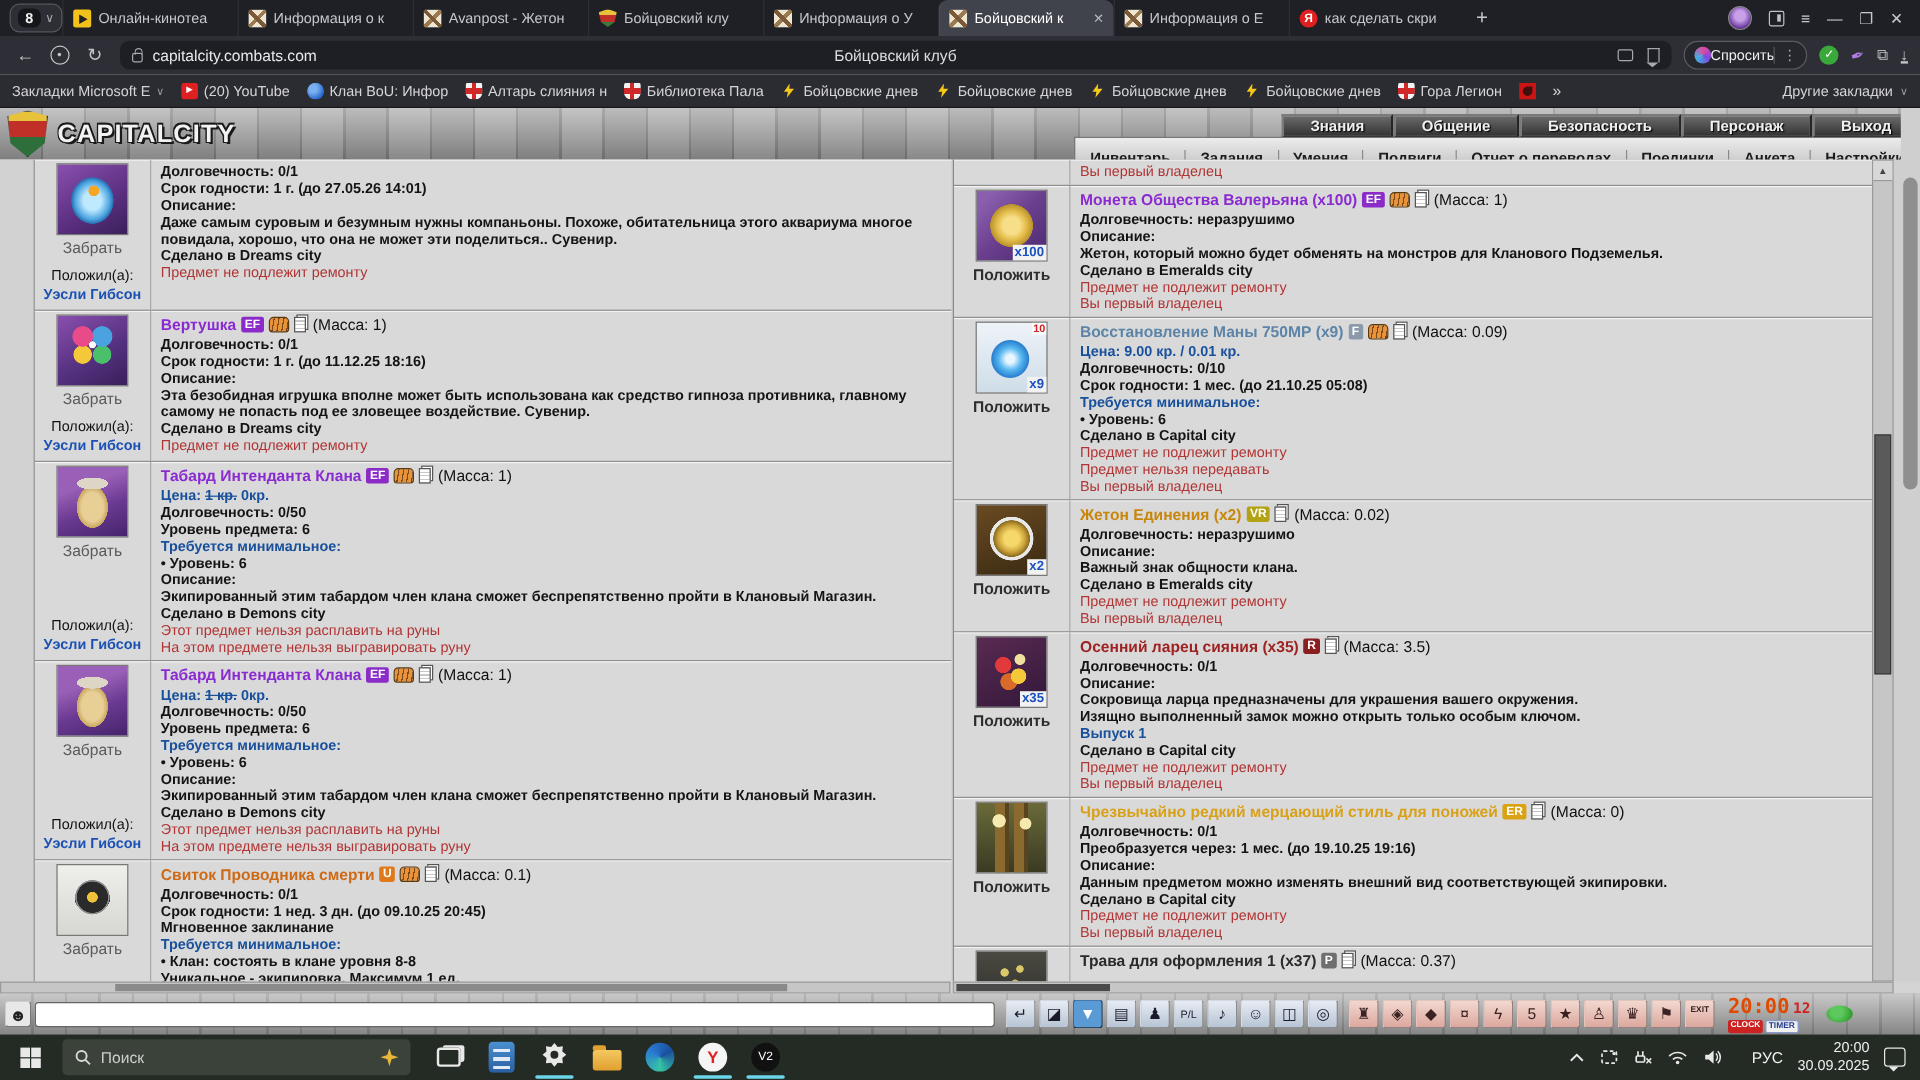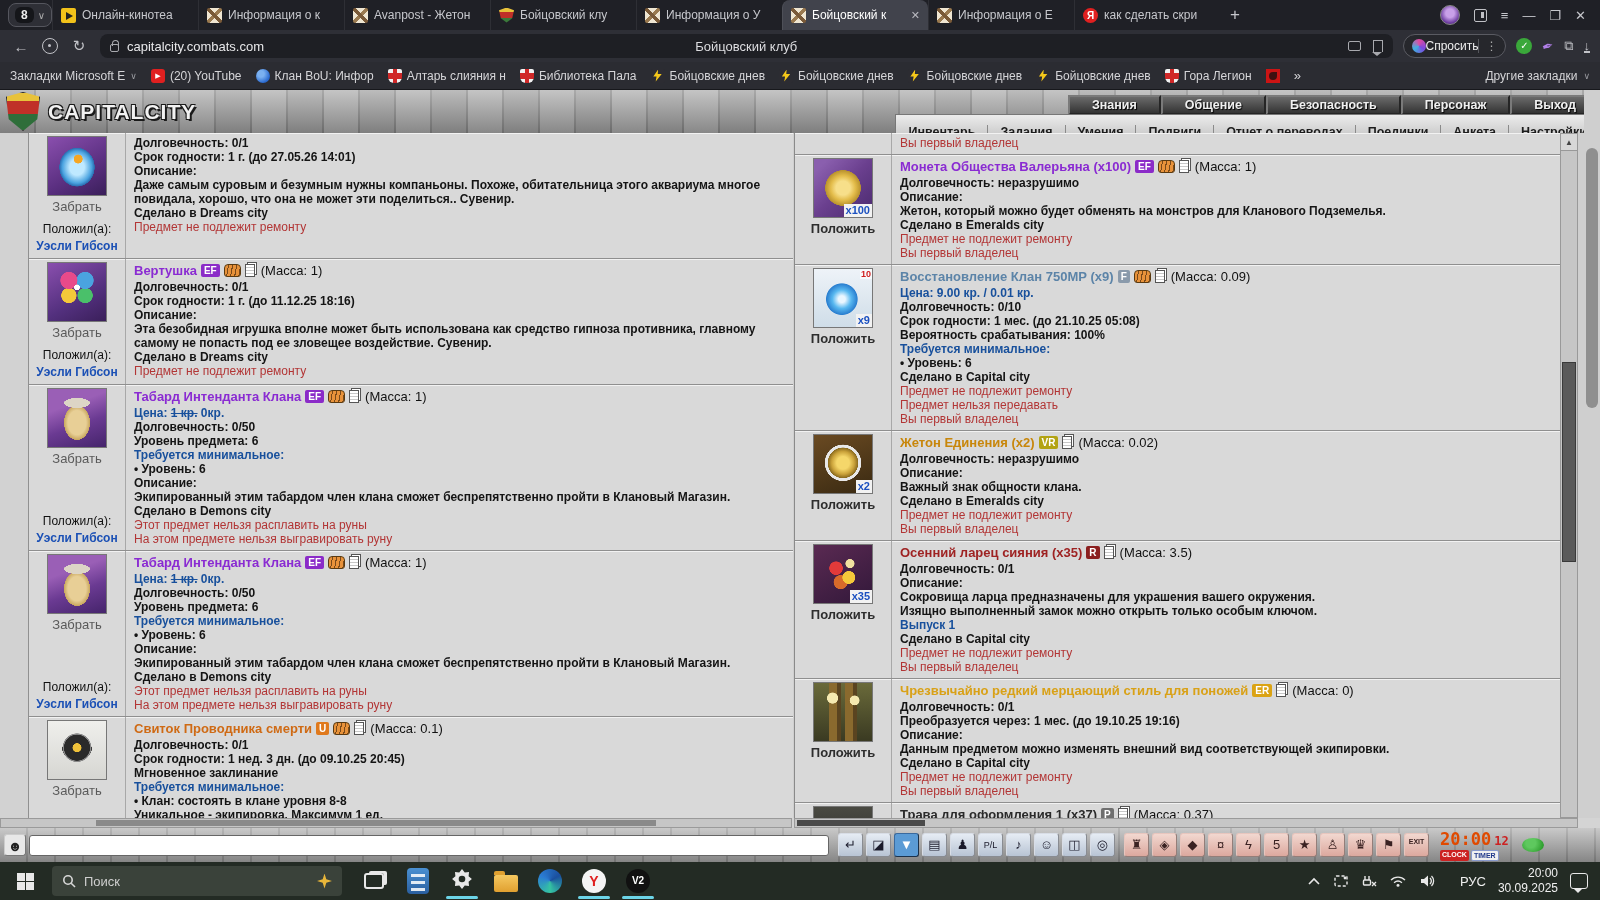--- a/index.html
+++ b/index.html
@@ -166,21 +166,21 @@
   #searchbox .ph { color:#cfcfcf; font-size:13px; flex:1; }
   .sparkle { width:15px; height:15px; background:#e8b63a; clip-path:polygon(50% 0,62% 38%,100% 50%,62% 62%,50% 100%,38% 62%,0 50%,38% 38%); }
   .app { position:relative; width:44px; height:38px; display:flex; align-items:center; justify-content:center; cursor:pointer; }
   .app.active::after { content:""; position:absolute; bottom:1px; left:6px; right:6px; height:3px; background:#6cd5e8; border-radius:2px; }
   .tv { width:20px; height:16px; border:2px solid #e8e8e8; border-radius:3px; box-shadow:4px -3px 0 -1px #e8e8e8; }
   .calc { width:22px; height:26px; border-radius:4px; background:linear-gradient(180deg,#4a90d2,#2a5fa0); background-image:repeating-linear-gradient(180deg, rgba(255,255,255,.85) 0 3px, transparent 3px 7px),linear-gradient(180deg,#4a90d2,#2a5fa0); background-size:14px 18px,100% 100%; background-position:4px 6px,0 0; background-repeat:no-repeat; }
   .folder { position:relative; width:24px; height:17px; background:linear-gradient(180deg,#f5c860,#e0a030); border-radius:2px; margin-top:5px; }
   .folder::before { content:""; position:absolute; top:-4px; left:0; width:11px; height:4px; background:#e0a030; border-radius:2px 2px 0 0; }
   .edge { width:24px; height:24px; border-radius:50%; background:conic-gradient(from 180deg,#35c4a2,#2b7cd3,#1a4f9e,#35c4a2); }
   .ybr { width:24px; height:24px; border-radius:50%; background:#f5f5f5; color:#e02020; font-weight:bold; font-size:14px; text-align:center; line-height:24px; }
-  .v2c { width:24px; height:24px; border-radius:50%; background:#111; color:#fff; font-weight:bold; font-size:10px; text-align:center; line-height:24px; }
+  .v2c { width:24px; height:24px; border-radius:50%; background:#111; color:#fff; font-weight:normal; font-size:10px; text-align:center; line-height:24px; }
   #tray { margin-left:auto; display:flex; align-items:center; gap:12px; padding-right:12px; color:#e8e8e8; }
   .trayico { display:flex; align-items:center; cursor:pointer; }
   #lang { font-size:13px; color:#f0f0f0; cursor:pointer;margin-left:12px; }
   #clocktb { text-align:right; font-size:12px; color:#f0f0f0; line-height:15px; cursor:pointer; }
   .notif { width:18px; height:16px; border:1.5px solid #e8e8e8; border-radius:3px; position:relative; }
   .notif::after { content:""; position:absolute; bottom:-5px; left:3px; border-left:4px solid transparent; border-right:4px solid transparent; border-top:4px solid #e8e8e8; }
 </style>
 </head>
 <body>
 
@@ -488,30 +488,29 @@
           <div class="item-row">
             <div class="item-left">
               <div class="iicon ic-mana">
                 <span class="qty">x9</span>
                 <span class="mini">10</span>
               </div>
               <div class="act put">Положить</div>
             </div>
             <div class="item-body">
               <div class="titleline">
-                <span class="ititle" style="color: rgb(92, 132, 168);">Восстановление Клан 750МР (x9)</span>
+                <span class="ititle" style="color: rgb(92, 132, 168);">Восстановление Маны 750МР (x9)</span>
                 <span class="badge" style="background: rgb(138, 154, 171);">F</span>
                 <span class="tiger"></span>
                 <span class="doc"></span>
                 <span class="mass">(Масса: 0.09)</span>
               </div>
               <div class="iline c-blue">Цена: 9.00 кр. / 0.01 кр.</div>
               <div class="iline c-n">Долговечность: 0/10</div>
               <div class="iline c-n">Срок годности: 1 мес. (до 21.10.25 05:08)</div>
-              <div class="iline c-n">Вероятность срабатывания: 100%</div>
               <div class="iline c-blue">Требуется минимальное:</div>
               <div class="iline c-n">• Уровень: 6</div>
               <div class="iline c-n">Сделано в Capital city</div>
               <div class="iline c-red">Предмет не подлежит ремонту</div>
               <div class="iline c-red">Предмет нельзя передавать</div>
               <div class="iline c-red">Вы первый владелец</div>
             </div>
           </div>
           <div class="item-row">
             <div class="item-left">

